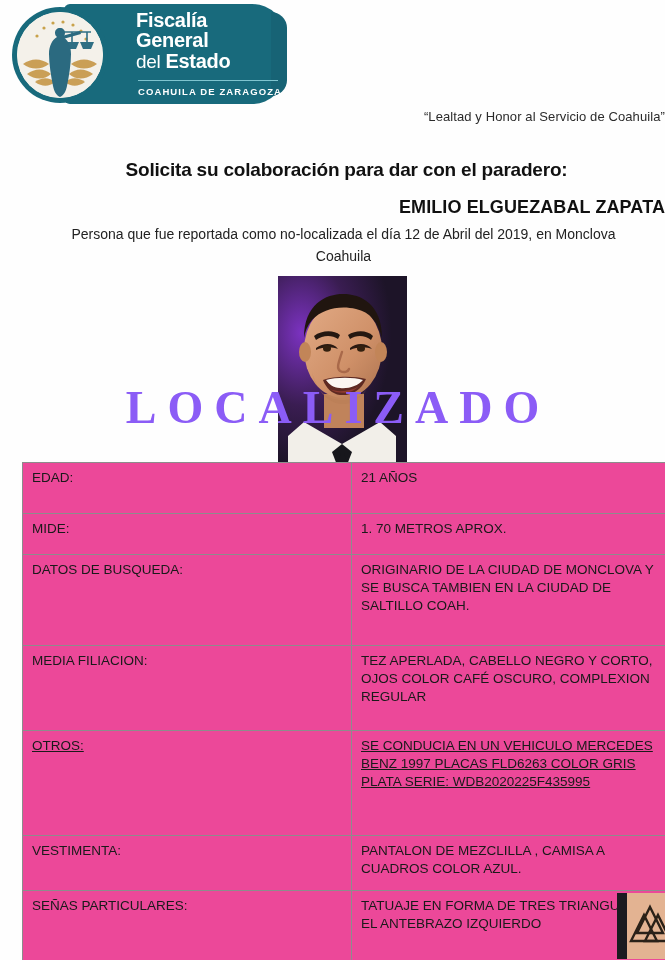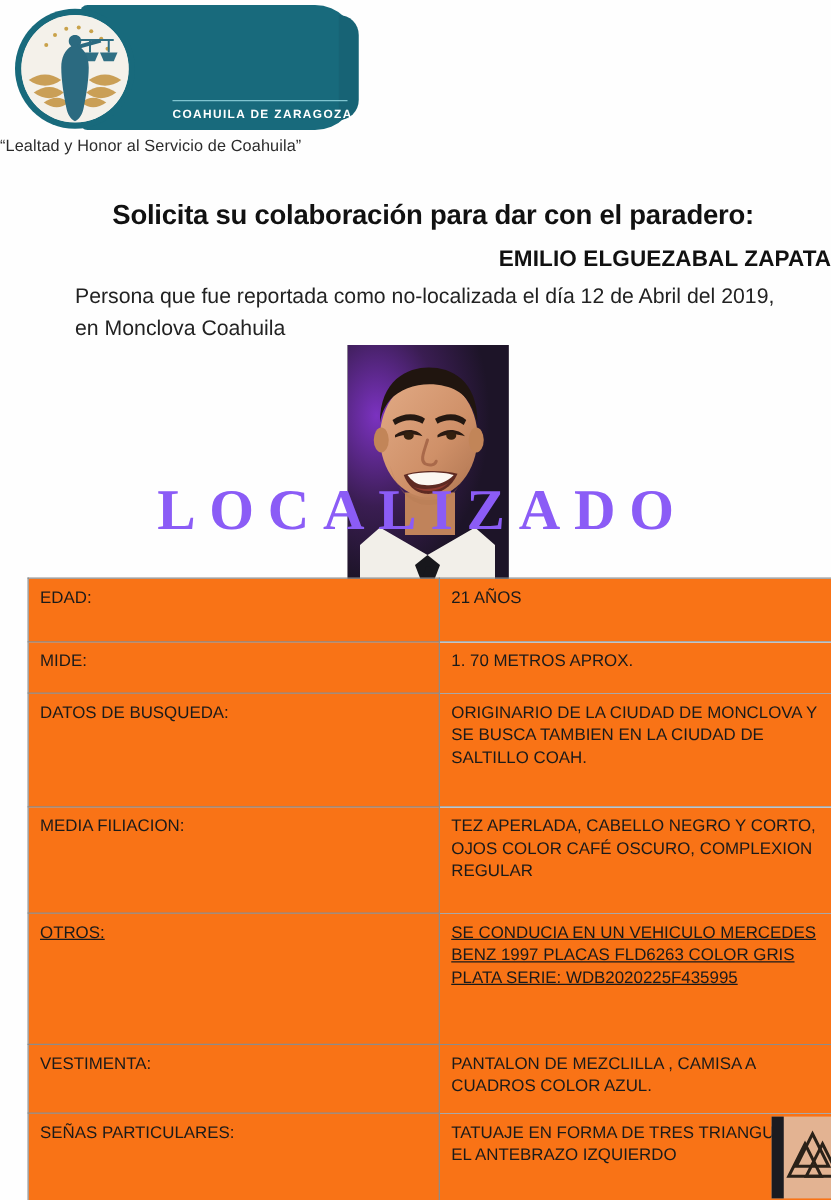--- a/index.html
+++ b/index.html
@@ -107,42 +107,42 @@
     letter-spacing: 1.1px;
     color: #ffffff;
     white-space: nowrap;
   }
 
   
   .motto {
     position: absolute;
     left: 0; right: 0;
     top: 109px;
-    text-align: left;
+    text-align: right;
     font-size: 13px;
     color: #2b2b2b;
     letter-spacing: 0.1px;
   }
   .unit-line {
     position: absolute;
     left: 0; right: 0;
     top: 127px;
     text-align: center;
     font-family: "Liberation Serif", serif;
     font-size: 22.5px;
     letter-spacing: -0.1px;
     color: #111111;
     white-space: nowrap;
   }
   .request-line {
     position: absolute;
     left: 0; right: 0;
     top: 159px;
     text-align: center;
-    font-size: 22px;
+    font-size: 19px;
     font-weight: bold;
     color: #111111;
     letter-spacing: -0.2px;
     margin-left: 28px;
   }
   .person-name {
     position: absolute;
     left: 0; right: 0;
     top: 197px;
     text-align: right;
@@ -150,21 +150,22 @@
     font-weight: bold;
     color: #111111;
     letter-spacing: 0.1px;
     padding-left: 34px;
   }
   .report-para {
     position: absolute;
     left: 60px;
     right: 38px;
     top: 224px;
-    font-size: 17px;
+    text-align: center;
+    font-size: 14px;
     line-height: 1.55;
     color: #222222;
   }
 
   
   .photo {
     position: absolute;
     left: 278px;
     top: 276px;
     width: 129px;
@@ -198,21 +199,21 @@
     border-collapse: collapse;
     table-layout: fixed;
   }
   .info-table td {
     border: 1px solid #8c8c8c;
     vertical-align: top;
     padding: 6px 8px 6px 9px;
     font-size: 13.5px;
     line-height: 1.35;
     color: #1a1a1a;
-    background: #f97316;
+    background: #ec4899;
   }
   .info-table td.label { width: 311px; }
   .info-table td.value { width: 312px; position: relative; }
   .info-table tr.r-edad td    { height: 38px; }
   .info-table tr.r-mide td    { height: 28px; }
   .info-table tr.r-datos td   { height: 78px; }
   .info-table tr.r-media td   { height: 72px; }
   .info-table tr.r-otros td   { height: 92px; text-decoration: underline; }
   .info-table tr.r-vest td    { height: 42px; }
   .info-table tr.r-senas td   { height: 72px; }
@@ -269,20 +270,25 @@
           </g>
           <path d="M48 30 h14 l-3 7 h-8 Z" fill="#2f6f84"></path>
           <path d="M63 30 h14 l-3 7 h-8 Z" fill="#2f6f84"></path>
 
           <path d="M43 16 c3 0 5 2 5 5 c0 2 -1 3 -2 4 c5 3 8 9 8 17 c0 10 -2 22 -4 32 c-1 5 -3 9 -7 11 c-4 -2 -6 -6 -7 -11 c-2 -10 -4 -22 -4 -32 c0 -8 3 -14 8 -17 c-1 -1 -2 -2 -2 -4 c0 -3 2 -5 5 -5 Z" fill="#2b6a80"></path>
           <path d="M45 24 l18 -5 l1 3 l-18 5 Z" fill="#2b6a80"></path>
         </svg>
       </div>
     </div>
 
+    <div class="logo-text">
+      <span class="l1">Fiscalía</span>
+      <span class="l2">General</span>
+      <span class="l3"><span class="thin">del </span><span>Estado</span></span>
+    </div>
     <div class="logo-rule"></div>
     <div class="logo-sub">COAHUILA DE ZARAGOZA</div>
   </div>
 
   <div class="motto">“Lealtad y Honor  al Servicio de  Coahuila”</div>
   <div class="request-line">Solicita su colaboración para dar con el paradero:</div>
   <div class="person-name">EMILIO ELGUEZABAL ZAPATA</div>
   <div class="report-para">Persona que fue reportada  como no-localizada el día 12 de  Abril del 2019, en  Monclova Coahuila</div>
 
   <div class="photo">

